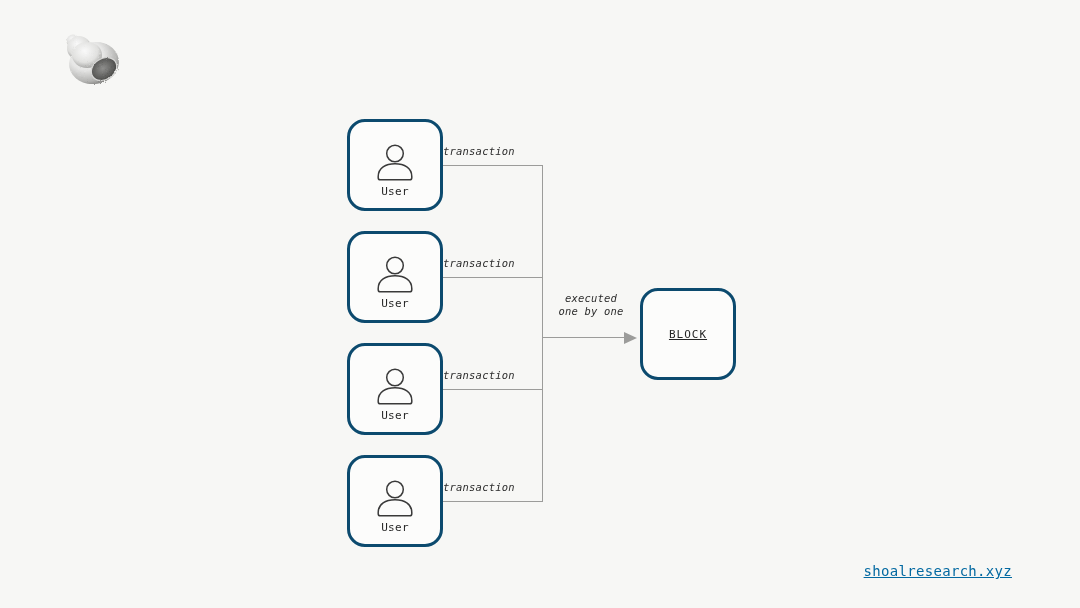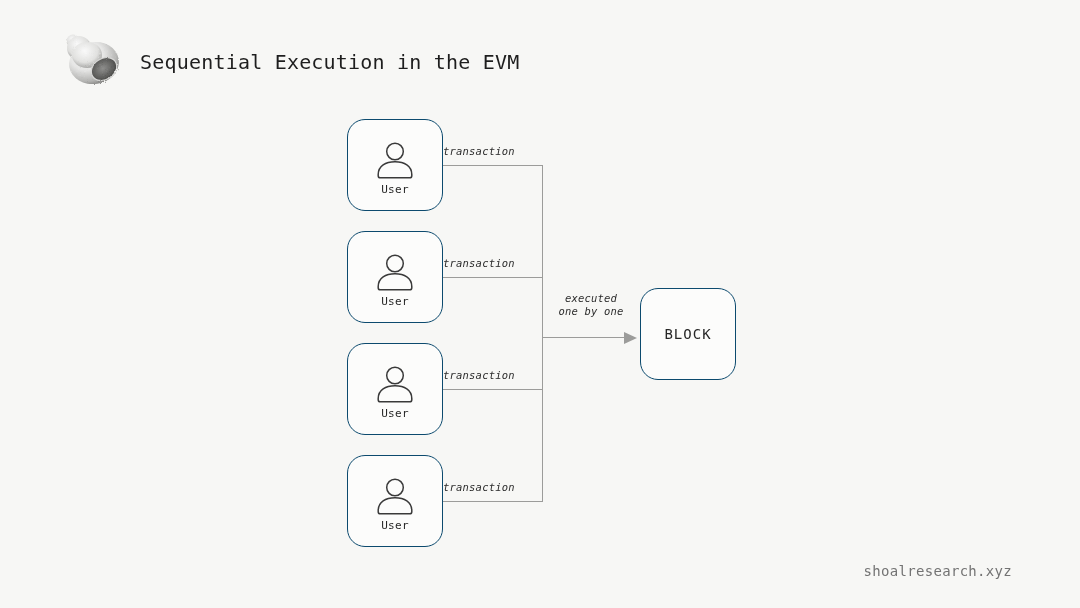--- a/index.html
+++ b/index.html
@@ -37,21 +37,21 @@
     white-space: nowrap;
   }
 
   
   .node {
     position: absolute;
     width: 96px;
     height: 92px;
     box-sizing: border-box;
     background: #fcfcfb;
-    border: 1px solid #0c4a6e;
+    border: 3px solid #0c4a6e;
     border-radius: 18px;
     display: flex;
     flex-direction: column;
     align-items: center;
   }
   .user-node { left: 347px; }
   .user-node.n1 { top: 119px; }
   .user-node.n2 { top: 231px; }
   .user-node.n3 { top: 343px; }
   .user-node.n4 { top: 455px; }
@@ -61,23 +61,24 @@
     color: #262626;
     margin-top: 3px;
     letter-spacing: 0.3px;
   }
   .block-node {
     left: 640px;
     top: 288px;
     justify-content: center;
   }
   .block-label {
-    font-size: 14px;
+    font-size: 11px;
     color: #262626;
     letter-spacing: 1px;
+    text-decoration: underline;
   }
 
   
   .hline {
     position: absolute;
     left: 443px;
     width: 100px;
     height: 1px;
     background: #9c9c9a;
   }
@@ -138,22 +139,23 @@
     line-height: 13px;
     letter-spacing: 0.2px;
   }
 
   
   .site-link {
     position: absolute;
     right: 68px;
     top: 563px;
     font-size: 14px;
-    color: #737373;
+    color: #0369a1;
     letter-spacing: 0.3px;
+    text-decoration: underline;
   }
 </style>
 </head>
 <body>
 
 <div class="canvas">
 
   <div class="logo">
     <svg width="64" height="64" viewBox="0 0 64 64" aria-hidden="true">
       <defs>
@@ -180,21 +182,20 @@
       </defs>
       <g filter="url(#grain)">
         <circle cx="13" cy="15" r="6.5" fill="url(#shellSpire)"></circle>
         <circle cx="19" cy="22" r="12" fill="url(#shellSpire)"></circle>
         <ellipse cx="34" cy="37" rx="25" ry="21" fill="url(#shellBody)" transform="rotate(-9 34 37)"></ellipse>
         <ellipse cx="27" cy="29" rx="15" ry="13" fill="url(#shellSpire)" opacity="0.85"></ellipse>
         <ellipse cx="44" cy="43" rx="13.5" ry="10.5" fill="url(#shellMouth)" stroke="#d8d8d6" stroke-width="1.2" transform="rotate(-33 44 43)"></ellipse>
       </g>
     </svg>
   </div>
-  <h1 class="page-title">Sequential Execution in the EVM</h1>
 
   <div>
 
     <div class="node user-node n1">
       <span class="uicon">
         <svg width="42" height="38" viewBox="0 0 42 38">
           <circle cx="21" cy="9.5" r="8.3" fill="none" stroke="#3a3a3a" stroke-width="1.5"></circle>
           <path d="M4.2 32.5 c0,-8.8 7.6,-12.8 16.8,-12.8 c9.2,0 16.8,4 16.8,12.8 v1.2 a2.1,2.1 0 0 1 -2.1,2.1 h-29.4 a2.1,2.1 0 0 1 -2.1,-2.1 z" fill="none" stroke="#3a3a3a" stroke-width="1.5"></path>
         </svg>
       </span>

